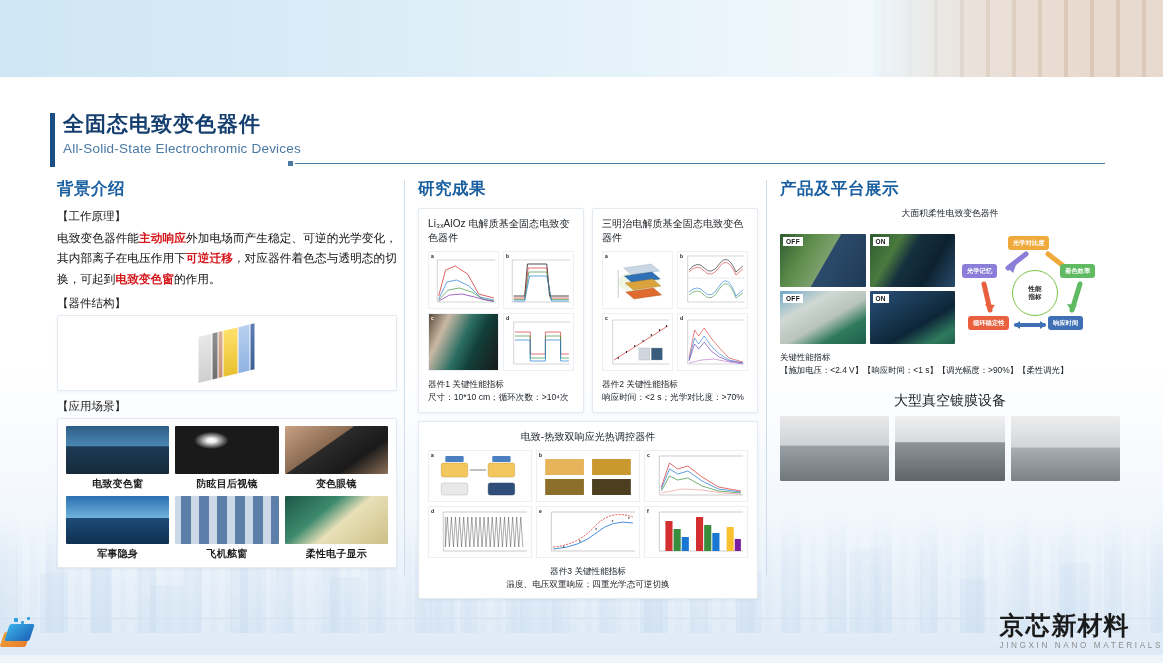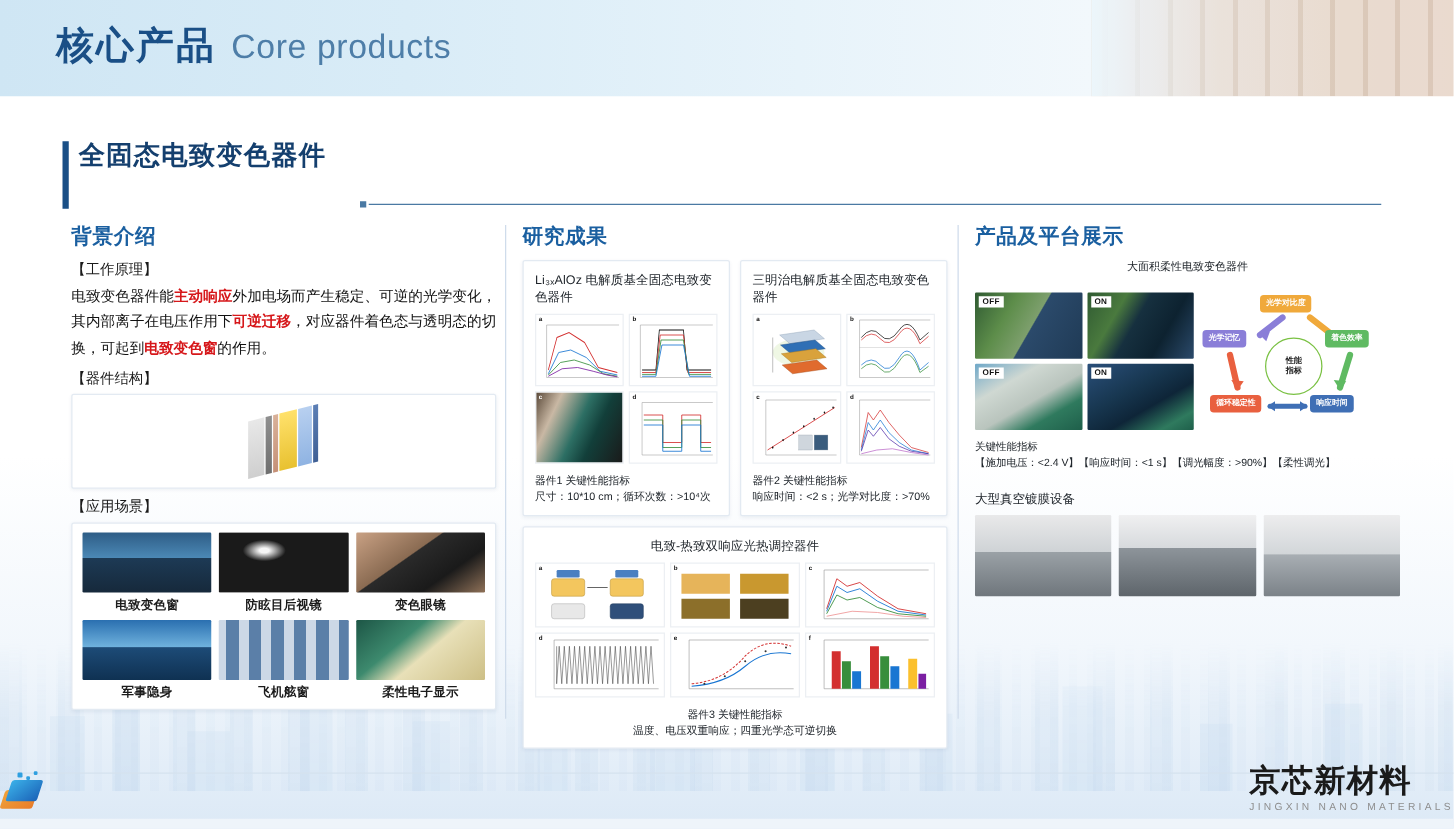--- a/index.html
+++ b/index.html
@@ -128,21 +128,21 @@
   .n-left{left:0px;top:30px;background:#8a7ed8;}
   .n-right{left:98px;top:30px;background:#5fba62;}
   .n-bl{left:6px;top:82px;background:#e9603f;}
   .n-br{left:86px;top:82px;background:#3f6fb5;}
   .n-center{
     position:absolute;left:50px;top:36px;width:44px;height:44px;border-radius:50%;
     border:1.6px solid #7ac143;background:#fff;display:flex;align-items:center;
     justify-content:center;text-align:center;font-size:6.5px;font-weight:bold;color:#222;line-height:1.25;
   }
   .kpi{font-size:8.4px;color:#20262c;line-height:1.6;margin-top:7px;}
-  .equip-title{font-size:10px;color:#20262c;margin:14px 0 6px;}
+  .equip-title{font-size:14px;color:#20262c;text-align:center;margin:14px 0 6px;}
   .equip-grid{display:grid;grid-template-columns:repeat(3,1fr);gap:6px;}
   .equip{height:65px;border-radius:1px;}
   .e1{background:linear-gradient(180deg,#e9e9ea 0%,#cfd3d6 45%,#9aa1a6 46%,#6f767c 100%);}
   .e2{background:linear-gradient(180deg,#f0f0f1 0%,#d7dadd 40%,#8d949a 41%,#5e656b 100%);}
   .e3{background:linear-gradient(180deg,#ededee 0%,#d2d6d9 48%,#a8aeb3 49%,#7b8288 100%);}
   
   .footer-rule{position:absolute;left:0;bottom:44px;width:100%;height:1px;background:#d5e2ee;}
   .footer{position:absolute;left:0;bottom:0;width:100%;height:63px;
     display:flex;align-items:center;justify-content:space-between;gap:0;}
   .logo-mark{position:relative;width:34px;height:30px;}
@@ -170,29 +170,26 @@
     <b style="left:520px;width:36px;height:50px"></b>
     <b style="left:640px;width:28px;height:78px"></b>
     <b style="left:740px;width:22px;height:62px"></b>
     <b style="left:850px;width:32px;height:84px"></b>
     <b style="left:960px;width:26px;height:54px"></b>
     <b style="left:1060px;width:30px;height:70px"></b>
   </div>
 
   <div class="header">
     <div class="header-photo"></div>
-    <div class="header-title">
-      <span class="htitle-cn">核心产品</span>
-      <span class="htitle-en">Core products</span>
-    </div>
   </div>
 
   <div class="section-head">
     <div class="bar"></div>
     <div class="sec-cn">全固态电致变色器件</div>
+    <div class="sec-en">All-Solid-State Electrochromic Devices</div>
   </div>
   <div class="sec-rule"></div>
 
   <div class="col-div d1"></div>
   <div class="col-div d2"></div>
 
   <div class="col col-left">
     <div class="col-title">背景介绍</div>
 
     <div class="lbl">【工作原理】</div>

